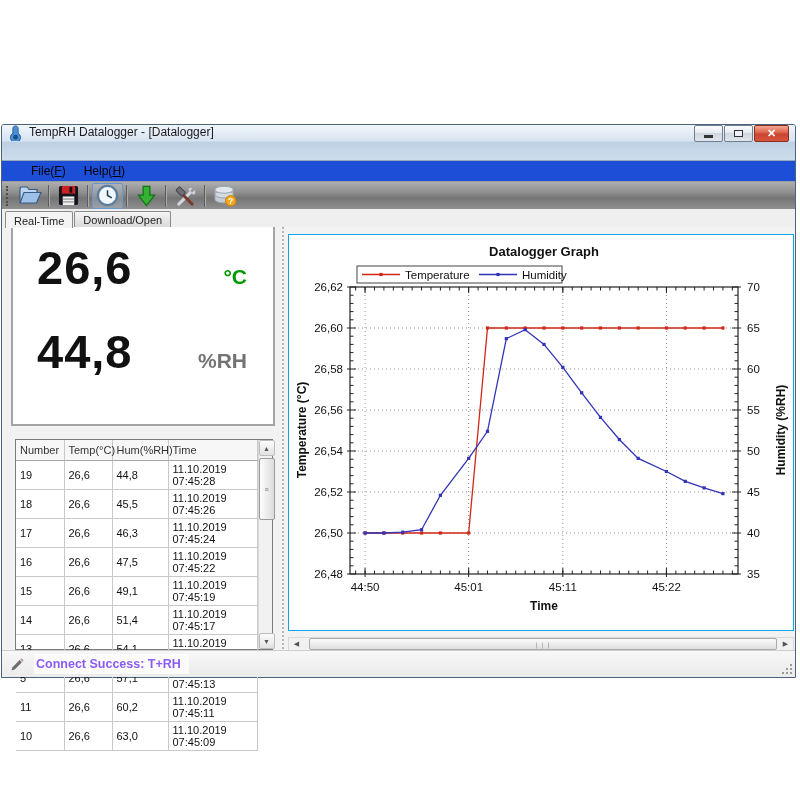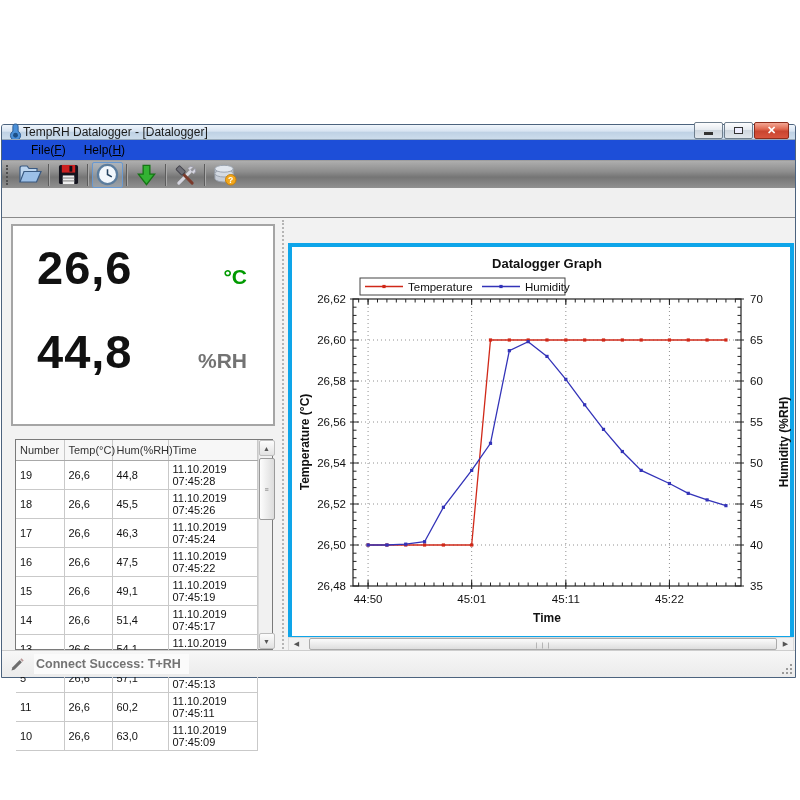--- a/index.html
+++ b/index.html
@@ -2,21 +2,21 @@
 <html><head>
 <meta charset="utf-8">
 <style>
   * { box-sizing: border-box; margin: 0; padding: 0; }
   body { width: 800px; height: 800px; background: #fff; font-family: "Liberation Sans", sans-serif; position: relative; overflow: hidden; }
 
   .app-window { position: absolute; left: 1px; top: 124px; width: 795px; height: 554px;
     border: 1px solid #4c637e; border-radius: 3px 3px 0 0; background: #f0f0f0; }
 
   
-  .titlebar { height: 15px; display: flex; align-items: flex-end; padding: 0 6px;
+  .titlebar { height: 36px; display: flex; align-items: flex-start; gap: 6px; padding: 0 6px;
     background: linear-gradient(#f0f6fc, #d7e3f1 45%, #bed1e4 50%, #ccdcec);
     border-bottom: 1px solid #96a8ba; border-radius: 2px 2px 0 0; }
   .titlebar-title { flex: 1; font-size: 12px; color: #1b1b1b; }
   .winbtns { display: flex; gap: 1px; }
   .winbtn { width: 29px; height: 17px; border: 1px solid #6f7f8e; border-radius: 2px;
     background: linear-gradient(#fdfdfe, #e6ebf0 45%, #cfd7df 50%, #e0e6ec);
     display: flex; align-items: center; justify-content: center; }
   .winbtn.close { width: 35px; border-color: #8c2c1c; color: #fff;
     background: linear-gradient(#f3a794, #e06a52 40%, #c94530 55%, #d8543e); }
   .glyph-min { width: 9px; height: 3px; background: #333; margin-top: 6px; }
@@ -70,22 +70,22 @@
     background: linear-gradient(90deg,#fdfdfd,#dcdcdc); border: 1px solid #9a9a9a; border-radius: 2px;
     display: flex; align-items: center; justify-content: center; font-size: 7px; color: #777; letter-spacing: 0; }
 
   
   .v-splitter { position: absolute; left: 280px; top: 2px; bottom: 2px; width: 4px; border-left: 2px dotted #b5b5b5; }
 
   
   .graph-btn { position: absolute; left: 286px; top: 0; height: 19px; padding: 0 9px;
     background: #fcfcfc; border: 1px solid #7da7d8; font-family: "Liberation Sans", sans-serif;
     font-size: 12px; font-weight: bold; color: #111; margin-top: 35px; }
-  .chart-box { position: absolute; left: 286px; top: 25px; width: 506px; height: 397px;
-    background: #fff; border: 4px solid #0ea5e9; }
+  .chart-box { position: absolute; left: 286px; top: 16px; width: 506px; height: 397px;
+    background: #fff; border: 1px solid #0ea5e9; }
   .chart-title { position: absolute; left: 255px; top: 9px; transform: translateX(-50%);
     font-size: 13px; font-weight: bold; color: #111; white-space: nowrap; }
   .axis-label { position: absolute; font-size: 12px; font-weight: bold; color: #111; white-space: nowrap; }
   .axis-label.left { left: 13px; top: 195px; transform: translate(-50%,-50%) rotate(-90deg); }
   .axis-label.right { left: 492px; top: 195px; transform: translate(-50%,-50%) rotate(-90deg); }
   .axis-label.bottom { left: 255px; top: 364px; transform: translateX(-50%); }
 
   .hscroll { position: absolute; left: 286px; top: 419px; width: 506px; height: 14px;
     background: #f1f1f1; border: 1px solid #d9d9d9; }
   .hscroll .arr { position: absolute; top: 0; width: 15px; height: 12px; display: flex; align-items: center; justify-content: center;
@@ -187,20 +187,24 @@
       <svg width="24" height="23" viewBox="0 0 25 24">
         <path d="M2 6 v10 c0 2.2 4.2 3.8 9.5 3.8 S21 18.2 21 16 V6" fill="#c6ccd6" stroke="#9aa2ae"></path>
         <ellipse cx="11.5" cy="11" rx="9.5" ry="3.6" fill="#d4dae2" stroke="#9aa2ae"></ellipse>
         <ellipse cx="11.5" cy="6" rx="9.5" ry="3.6" fill="#e2e7ee" stroke="#9aa2ae"></ellipse>
         <circle cx="18.5" cy="17.5" r="5.5" fill="#f2a71c" stroke="#c77f0a"></circle>
         <text x="18.5" y="20.6" font-size="9" font-weight="bold" fill="#fff" text-anchor="middle">?</text>
       </svg>
     </div>
   </div>
 
+  <div class="tabstrip">
+    <div class="tab active">Real-Time</div>
+    <div class="tab">Download/Open</div>
+  </div>
 
   <div class="content">
 
     <div class="readout-box">
       <div class="readout-row">
         <span class="readout-value">26,6</span>
         <span class="readout-unit" style="color: rgb(0, 154, 0);">°C</span>
       </div>
       <div class="readout-row">
         <span class="readout-value">44,8</span>
@@ -552,21 +556,21 @@
       <div class="thumb">❘❘❘</div>
       <div class="arr right">▶</div>
     </div>
   </div>
 
   <div class="statusbar">
     <svg width="15" height="15" viewBox="0 0 15 15">
       <path d="M1.5 13.5 l1-3.2 7.2-7.2 2.2 2.2 -7.2 7.2 z" fill="#6d6d6d"></path>
       <path d="M10.3 2.5 l1.2-1.2 2.2 2.2 -1.2 1.2 z" fill="#b99"></path>
     </svg>
-    <span class="status-text" style="color: #737373;">Connect Success: T+RH</span>
+    <span class="status-text" style="color: #8b5cf6;">Connect Success: T+RH</span>
     <div class="resize-grip">
       <i style="right:0;bottom:0"></i>
         <i style="right:4px;bottom:0"></i>
         <i style="right:8px;bottom:0"></i>
       <i style="right:0;bottom:4px"></i>
         <i style="right:4px;bottom:4px"></i>
       <i style="right:0;bottom:8px"></i>
     </div>
   </div>
 </div>

